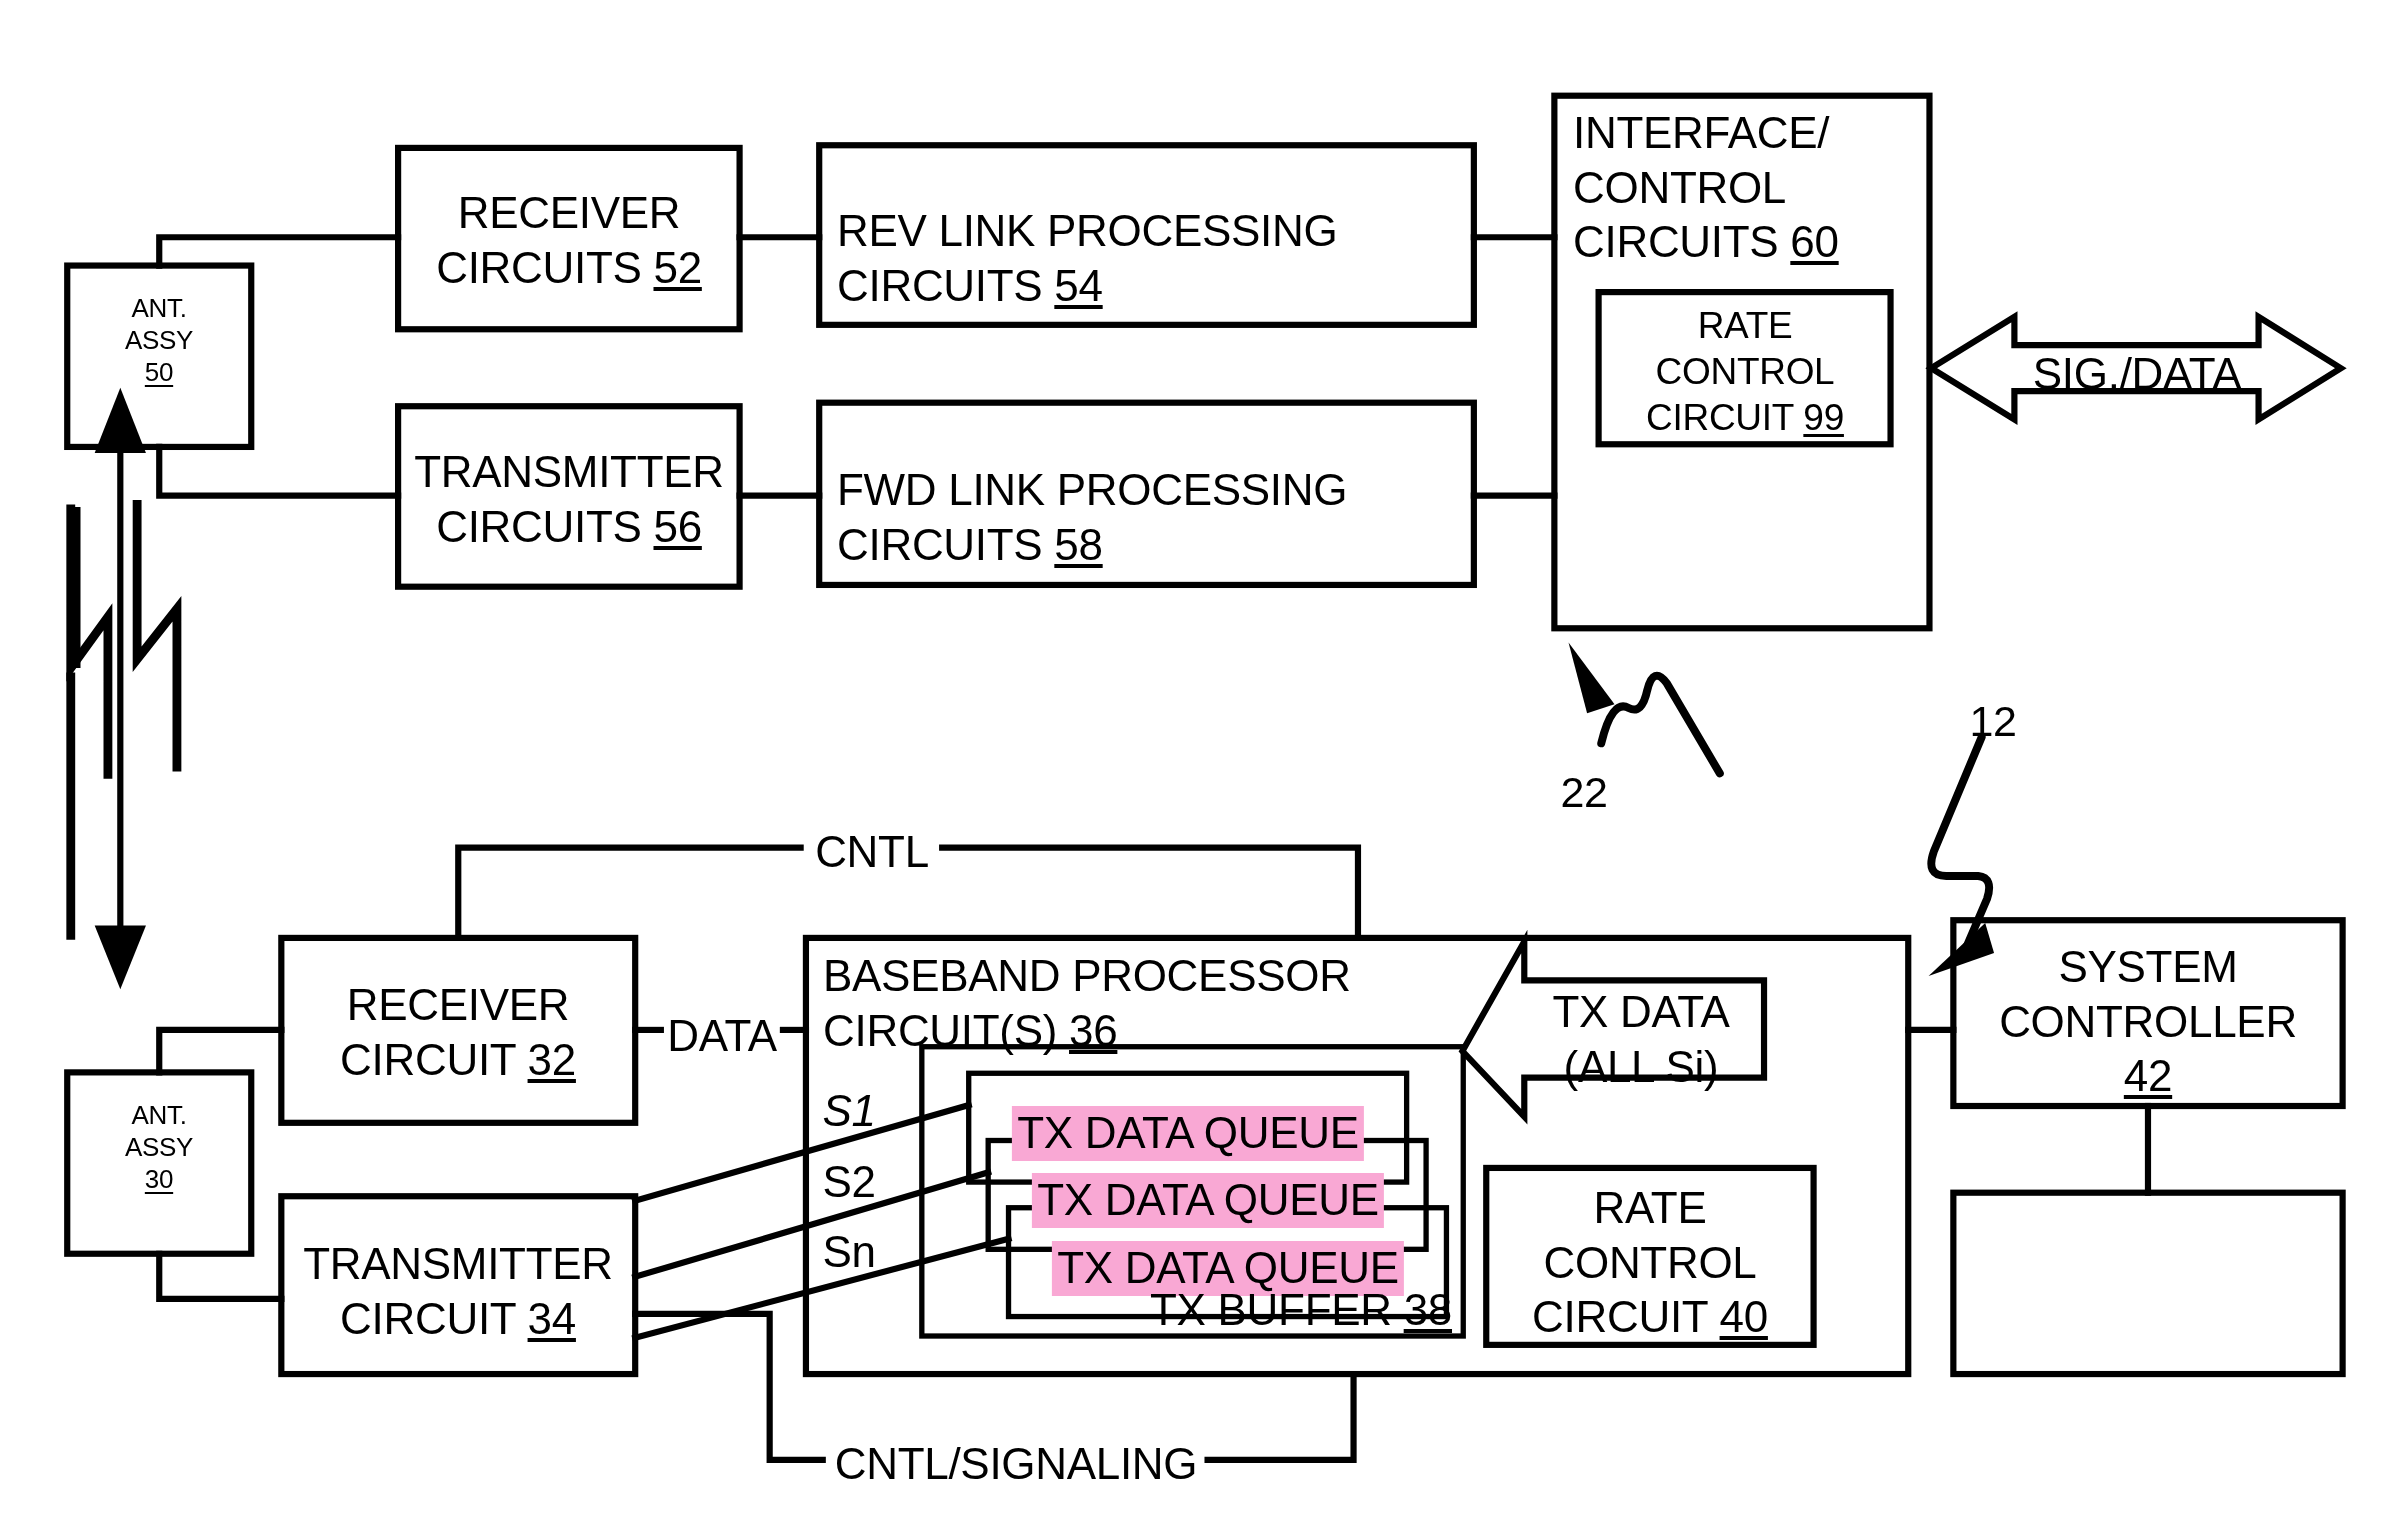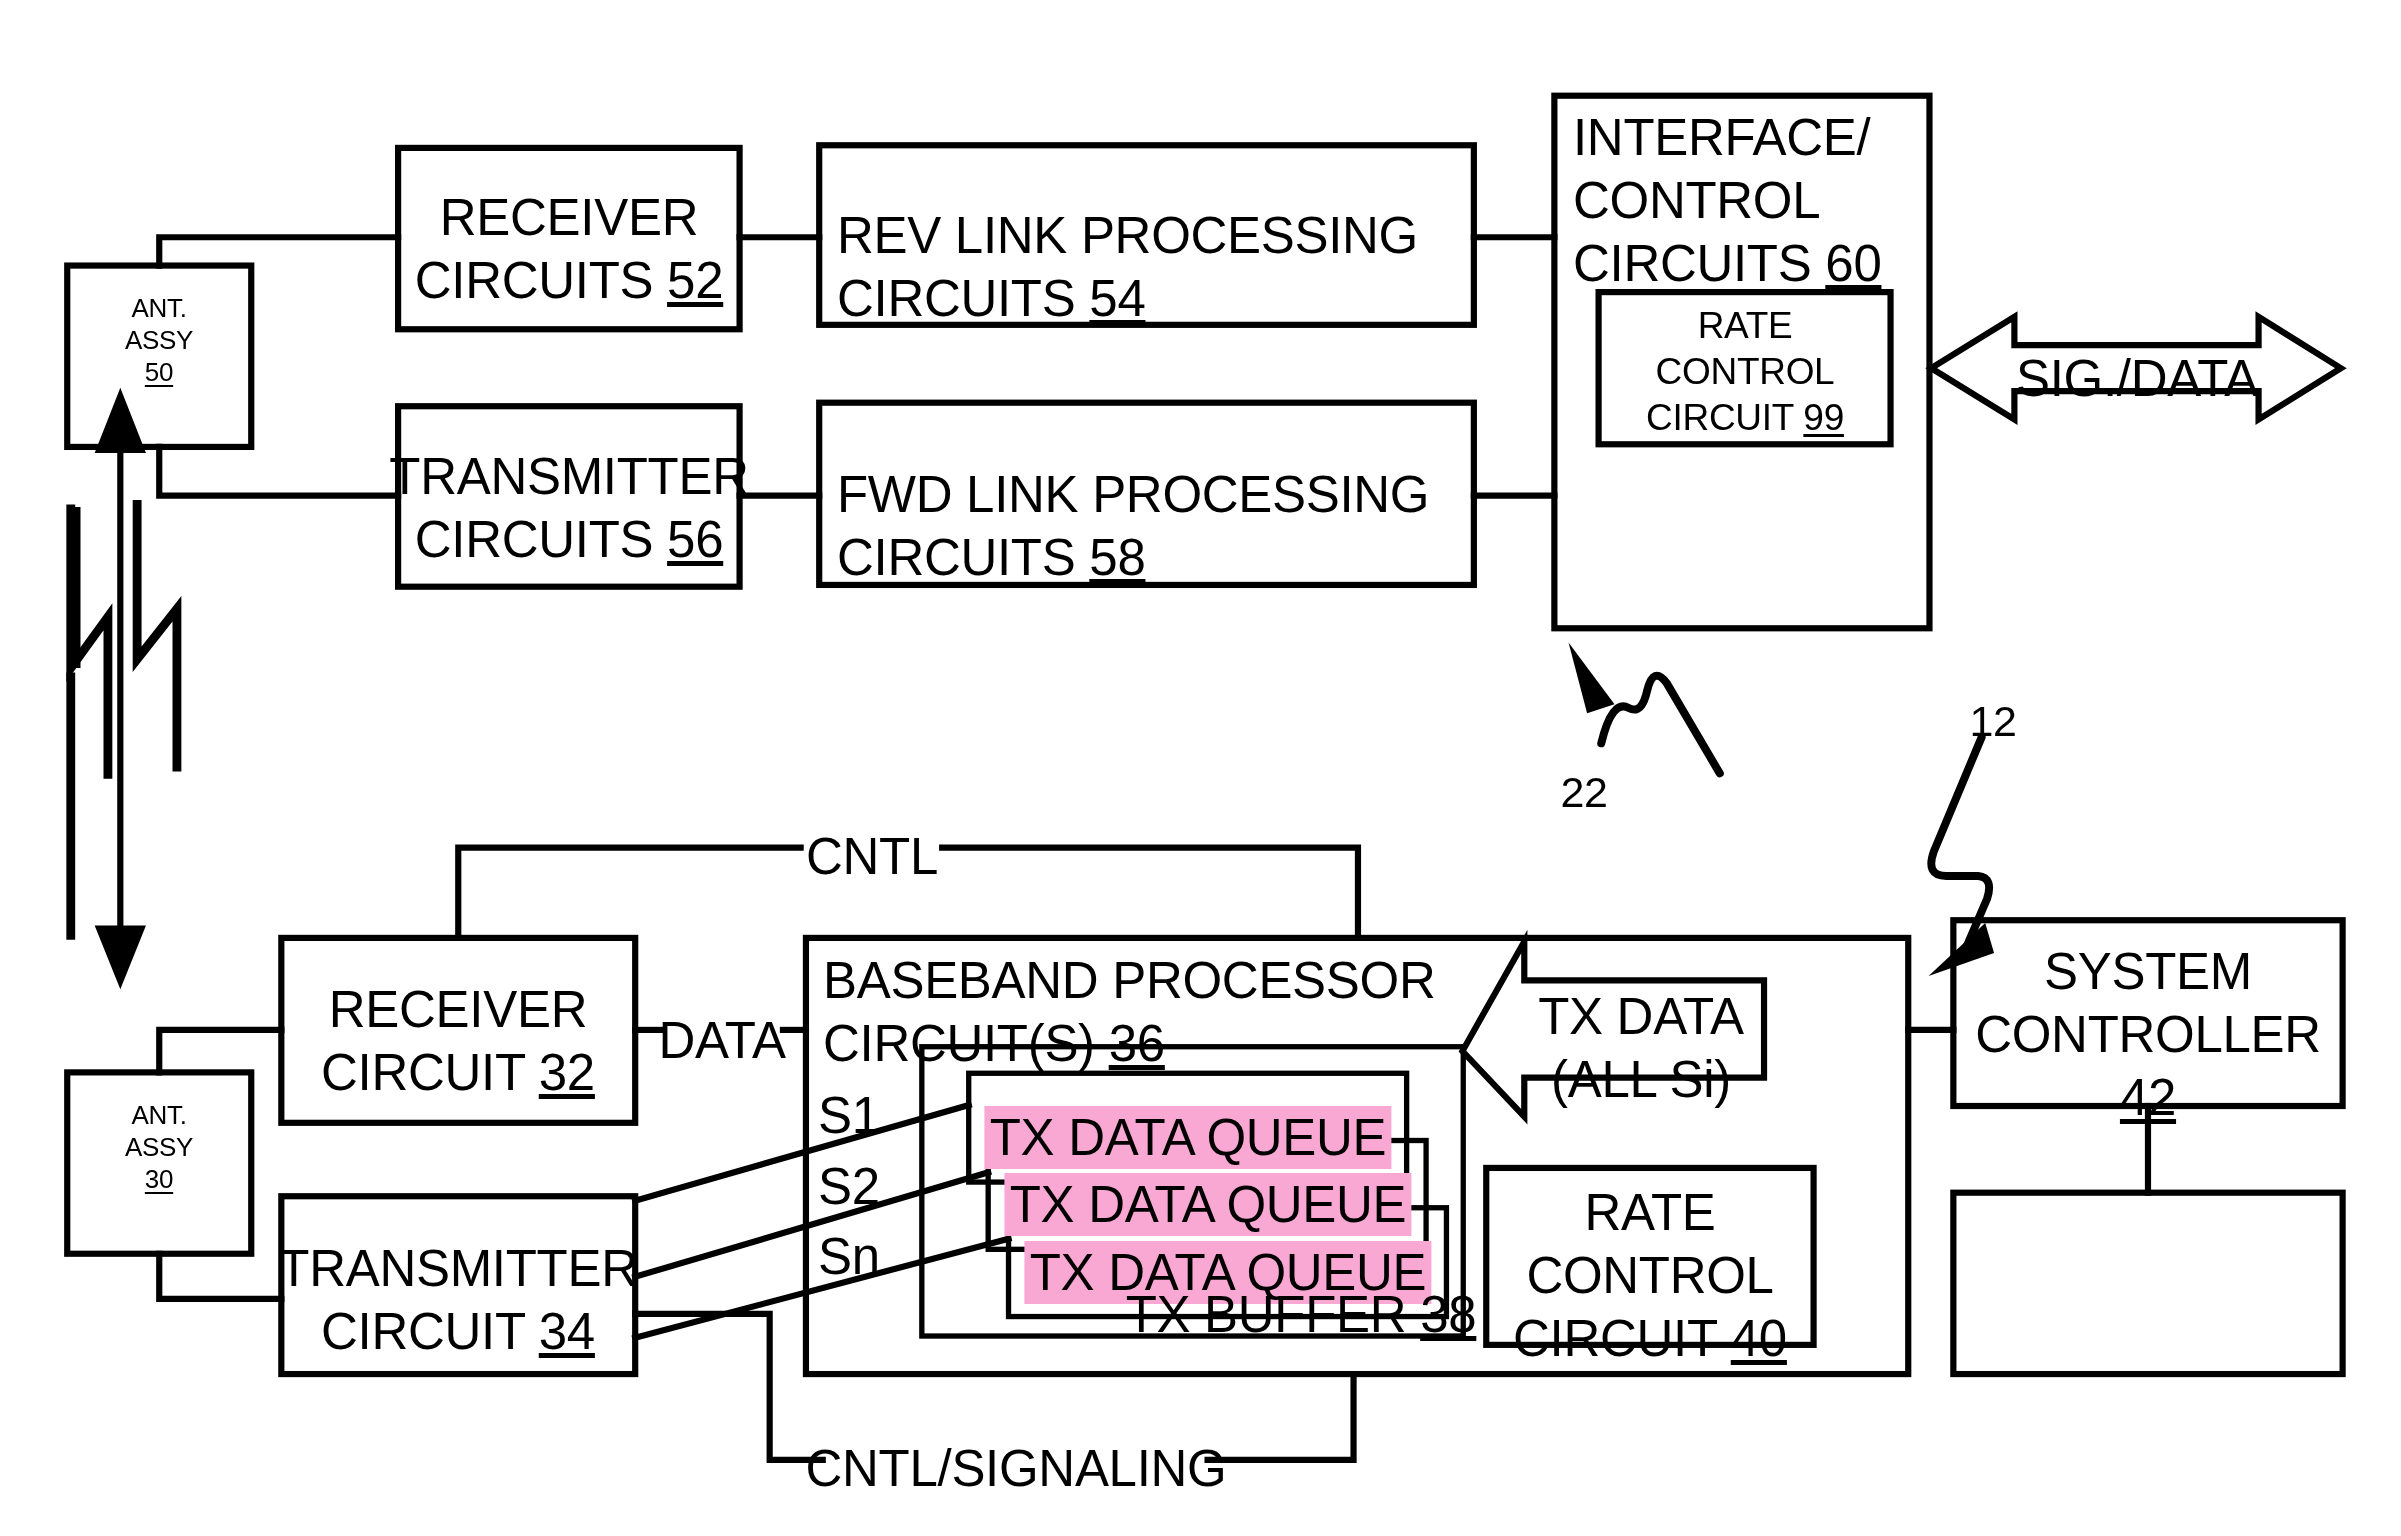--- a/index.html
+++ b/index.html
@@ -58,21 +58,21 @@
   .lbl {
     position: absolute;
     font-family: "Liberation Sans", sans-serif;
     color: #000000;
     white-space: nowrap;
     line-height: 1.24;
     letter-spacing: -0.3px;
   }
   .lbl.c { text-align: center; transform: translateX(-50%); }
   .lbl.l { text-align: left; }
-  .s-big   { font-size: 51px; }
+  .s-big   { font-size: 44px; }
   .s-mid   { font-size: 37px; }
   .s-small { font-size: 26px; }
   .s-ref   { font-size: 43px; }
   .u { text-decoration: underline; text-underline-offset: 3.5px; }
   .bgwhite {
     background: #f9a8d4;
     padding: 0 5.3px;
   }
 </style>
 </head>
@@ -254,21 +254,21 @@
   </div>
 
   <div class="lbl l s-big" style="left:823px; top:949px;">
     <div>BASEBAND PROCESSOR</div>
     <div>
       <span>CIRCUIT(S)</span>
       <span class="u">36</span>
     </div>
   </div>
 
-  <div class="lbl c s-big" style="left:849px; top:1084px;">S1</div>
+  <div class="lbl c s-big" style="left:849px; top:1084px;font-style:italic;">S1</div>
   <div class="lbl c s-big" style="left:849px; top:1155px;">S2</div>
   <div class="lbl c s-big" style="left:849px; top:1225px;">Sn</div>
 
   <div class="lbl c s-big bgwhite" style="left:1188px; top:1106px;">TX DATA QUEUE</div>
   <div class="lbl c s-big bgwhite" style="left:1208px; top:1173px;">TX DATA QUEUE</div>
   <div class="lbl c s-big bgwhite" style="left:1228px; top:1241px;">TX DATA QUEUE</div>
 
   <div class="lbl c s-big" style="left:1301px; top:1283px;">
     <span>TX BUFFER</span>
     <span class="u">38</span>

